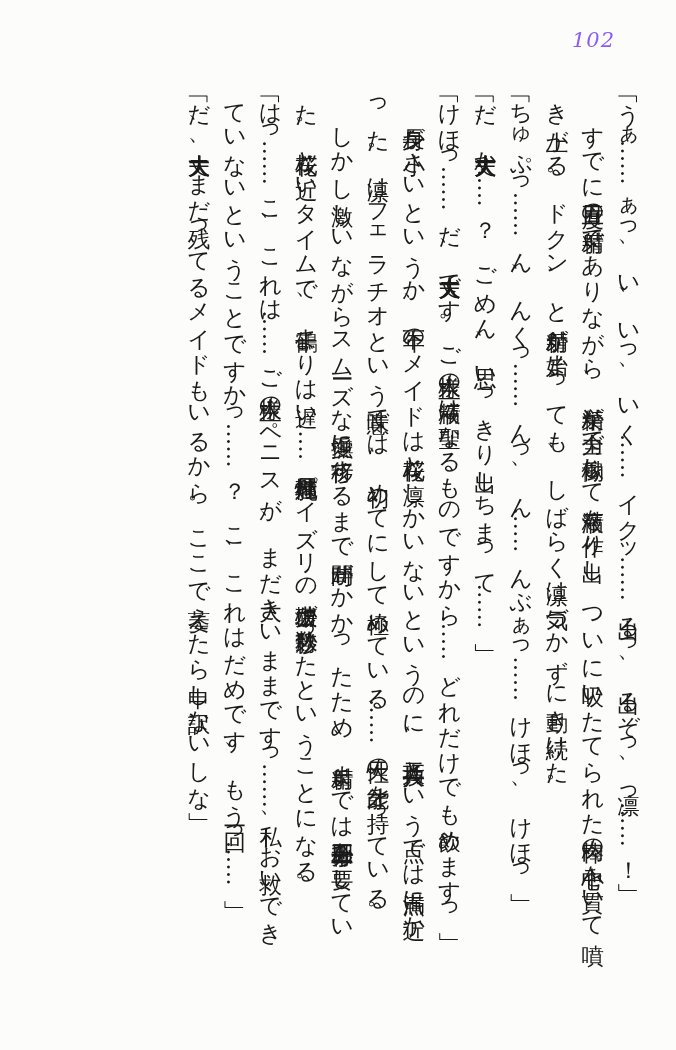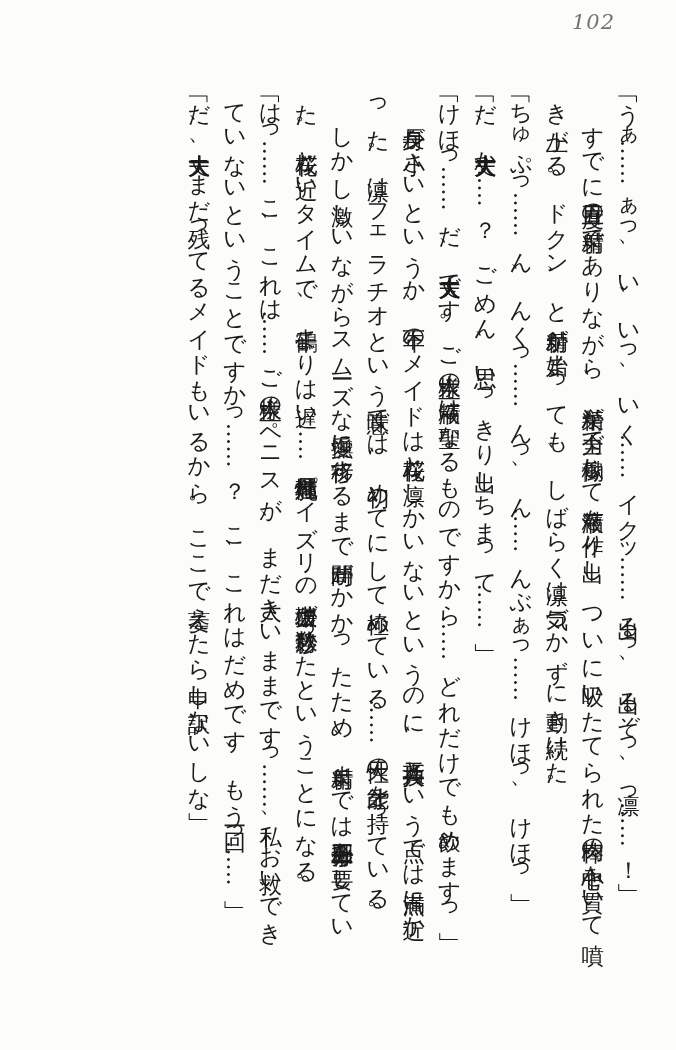--- a/index.html
+++ b/index.html
@@ -10,25 +10,25 @@
   .page {
     position: relative;
     width: 676px;
     height: 1050px;
     background: #fcfcfa;
     overflow: hidden;
     font-family: "DejaVu Serif", serif;
   }
   .page-number {
     position: absolute;
-    top: 10px;
+    top: 28px;
     left: 572px;
     font-size: 21px;
     letter-spacing: 1px;
-    color: #737373;
+    color: #8b5cf6;
     font-style: italic;
   }
   .text-body {
     position: absolute;
     top: 88px;
     right: 30px;
     height: 856px;
     writing-mode: vertical-rl;
     text-orientation: mixed;
     font-size: 22.5px;

